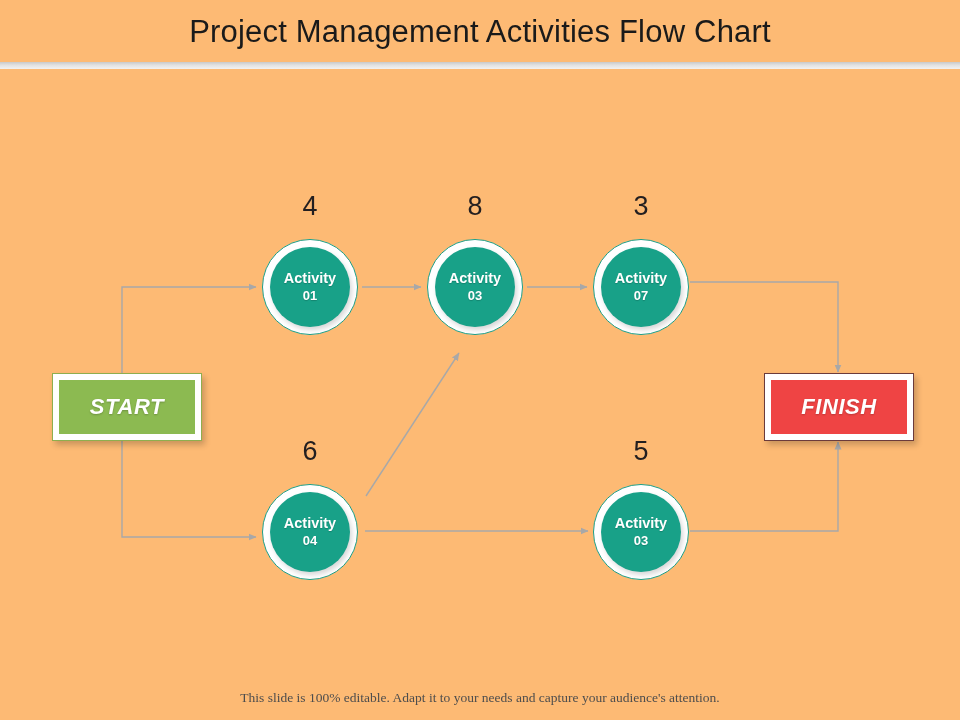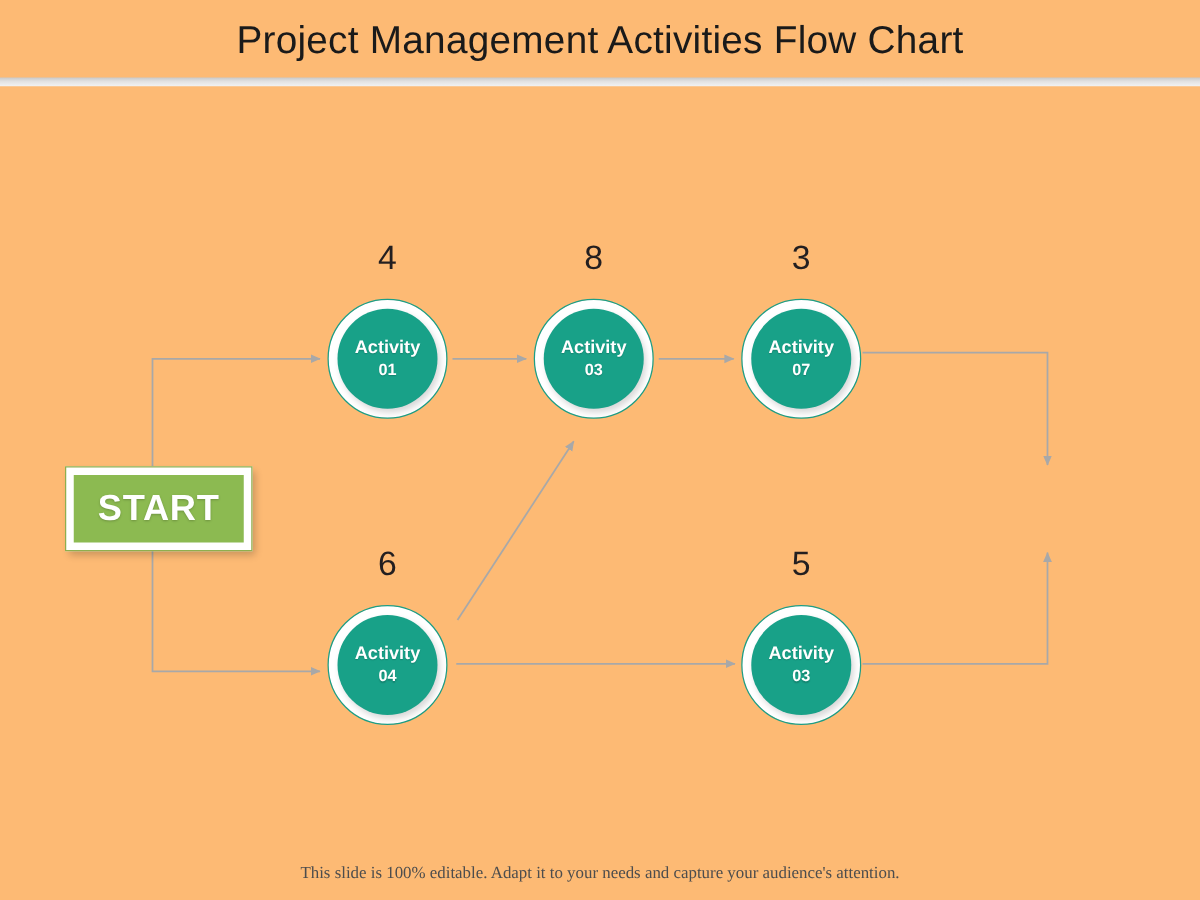--- a/index.html
+++ b/index.html
@@ -120,24 +120,25 @@
     box-shadow: 3px 4px 6px rgba(0,0,0,0.20);
   }
   .terminator .term-inner {
     width: 100%;
     height: 100%;
     box-sizing: border-box;
     display: flex;
     align-items: center;
     justify-content: center;
     color: #ffffff;
-    font-size: 29px;
+    font-size: 22px;
     font-weight: bold;
     letter-spacing: 0.6px;
     text-shadow: 0 1px 2px rgba(0,0,0,0.22);
+    font-style: italic;
   }
   #start-box { border: 1px solid #8fae4e; }
   #start-box .term-inner { background: #8cba51; }
   #finish-box { border: 1px solid #6b3b3b; }
   #finish-box .term-inner { background: #ef4444; }
 </style>
 </head>
 <body>
 
 <div id="slide">
@@ -168,20 +169,23 @@
       <path d="M690,282 L838,282 L838,372" marker-end="url(#ah)"></path>
 
       <path d="M690,531 L838,531 L838,442" marker-end="url(#ah)"></path>
     </g>
   </svg>
 
   <div id="start-box" class="terminator" style="left:52px; top:373px;">
     <div class="term-inner">START</div>
   </div>
 
+  <div id="finish-box" class="terminator" style="left:764px; top:373px;">
+    <div class="term-inner">FINISH</div>
+  </div>
 
   <div class="node" style="left:262px; top:239px;">
     <div class="node-number">4</div>
     <div class="node-ring"></div>
     <div class="node-disc">
       <span>Activity</span>
       <span class="node-label-l2">01</span>
     </div>
   </div>
 

